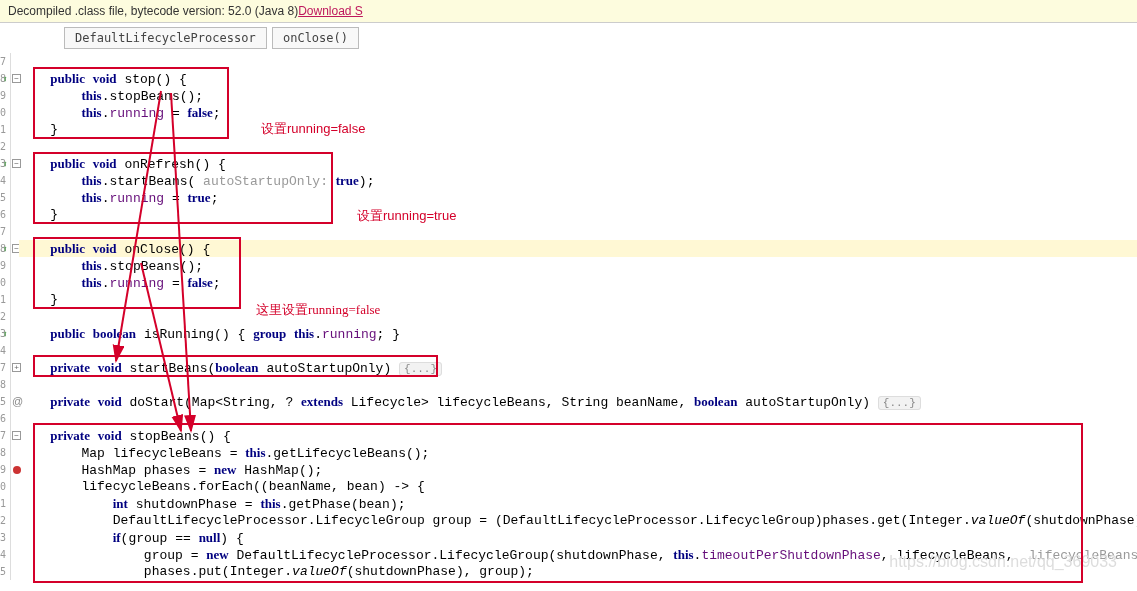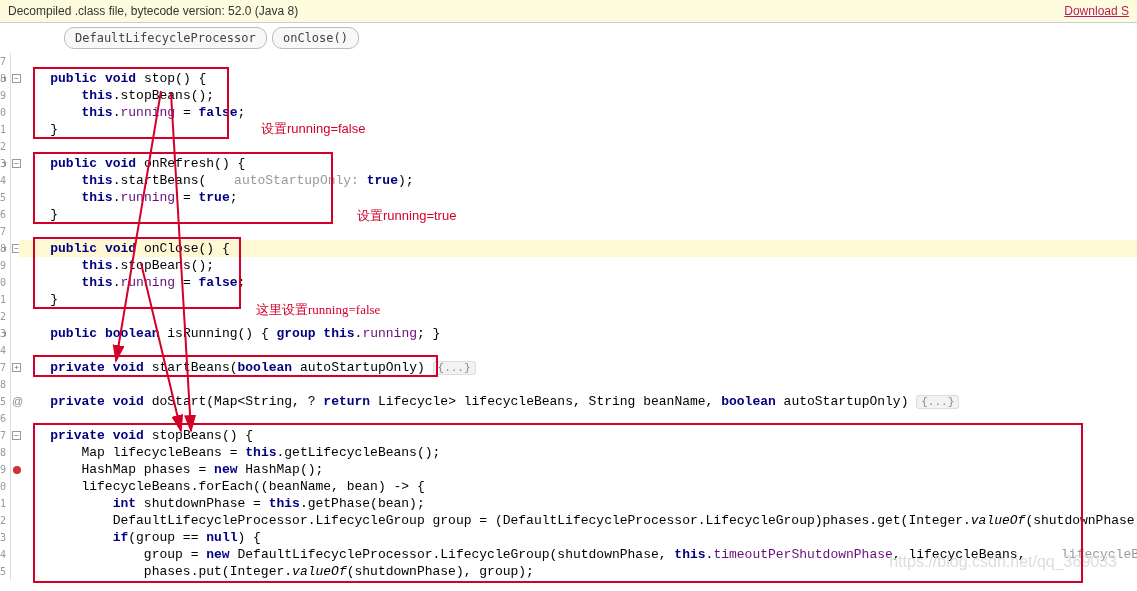--- a/index.html
+++ b/index.html
@@ -1,34 +1,34 @@
 <!DOCTYPE html>
 <html><head>
 <meta charset="utf-8">
 <style>
 * { margin: 0; padding: 0; box-sizing: border-box; }
 body { font-family: "Microsoft YaHei", Arial, sans-serif; font-size: 12px; background: #fff; width: 1137px; height: 591px; overflow: hidden; position: relative; }
-.banner { background: #fdfcde; border-bottom: 1px solid #ccc; padding: 4px 8px; font-size: 12px; color: #333; display: flex; justify-content: space-between; align-items: center; }
+.banner { background: #fdfcde; border-bottom: 1px solid #ccc; padding: 4px 8px; font-size: 12px; color: #333; display: flex; justify-content: flex-start; align-items: center; }
 .banner a { color: #be185d; text-decoration: underline; }
 .breadcrumb { padding: 4px 8px 4px 64px; }
-.breadcrumb-btn { display: inline-block; border: 1px solid #bbb; border-radius: 10px; padding: 3px 10px; font-family: Consolas, monospace; font-size: 12px; background: #f8f8f8; color: #444; margin-right: 2px; }
+.breadcrumb-btn { display: inline-block; border: 1px solid #bbb; border-radius: 0; padding: 3px 10px; font-family: Consolas, monospace; font-size: 12px; background: #f8f8f8; color: #444; margin-right: 2px; }
 .code-area { display: flex; position: relative; }
 .gutter { width: 24px; background: #fff; font-size: 10px; color: #999; text-align: right; padding-top: 0; line-height: 17px; font-family: Consolas, monospace; }
 .gutter-row { height: 17px; padding-right: 4px; position: relative; }
 .arrow-up { color: #5a9e5a; font-size: 9px; position: absolute; right: 2px; top: 1px; }
 .marker-col { width: 16px; background: #fff; }
 .fold-col { width: 14px; background: #fff; border-right: 1px solid #ddd; }
 .fold-col .row { height: 17px; position: relative; }
 .fold-box { width: 9px; height: 9px; border: 1px solid #999; background: #fff; position: absolute; left: 2px; top: 4px; font-size: 8px; line-height: 7px; text-align: center; color: #666; cursor: pointer; }
 .code { flex: 1; font-family: Consolas, "Courier New", monospace; font-size: 13px; line-height: 17px; position: relative; padding-left: 8px; }
 .line { height: 17px; white-space: pre; position: relative; }
 .line.hl { background: #fff8d4; }
-.kw { color: #000080; font-weight: bold; }
+.kw { color: #000080; font-weight: bold; font-family: Liberation Serif, serif; }
 .fld { color: #660e7a; }
-.param-hint { color: #999; font-style: normal; margin-left: 20px; }
+.param-hint { color: #999; font-style: normal; }
 .fold-dots { color: #888; background: #f2f2f2; border: 1px solid #ddd; border-radius: 3px; padding: 0 4px; font-size: 11px; }
 .redbox { position: absolute; border: 2px solid #d4002a; pointer-events: none; z-index: 5; }
 .annotation { position: absolute; color: #d4002a; font-size: 13px; font-family: "Microsoft YaHei", sans-serif; z-index: 6; pointer-events: none; margin-top: 26px; }
 .watermark { position: absolute; right: 20px; bottom: 20px; color: #ddd; font-size: 16px; z-index: 2; }
 svg.arrows { position: absolute; left: 0; top: 0; pointer-events: none; z-index: 7; }
 .marker-red { width: 8px; height: 8px; background: #c33; border-radius: 50%; position: absolute; left: 3px; top: 5px; }
 .at-sign { color: #888; font-size: 11px; position: absolute; left: 2px; top: 2px; }
 </style>
 </head>
 <body>
@@ -143,21 +143,21 @@
     <div class="line"></div>
     <div class="line hl">    <span class="kw">public</span> <span class="kw">void</span> onClose() {</div>
     <div class="line">        <span class="kw">this</span>.stopBeans();</div>
     <div class="line">        <span class="kw">this</span>.<span class="fld">running</span> = <span class="kw">false</span>;</div>
     <div class="line">    }</div>
     <div class="line"></div>
     <div class="line">    <span class="kw">public</span> <span class="kw">boolean</span> isRunning() { <span class="kw">group</span> <span class="kw">this</span>.<span class="fld">running</span>; }</div>
     <div class="line"></div>
     <div class="line">    <span class="kw">private</span> <span class="kw">void</span> startBeans(<span class="kw">boolean</span> autoStartupOnly) <span class="fold-dots">{...}</span></div>
     <div class="line"></div>
-    <div class="line">    <span class="kw">private</span> <span class="kw">void</span> doStart(Map&lt;String, ? <span class="kw">return</span> Lifecycle&gt; lifecycleBeans, String beanName, <span class="kw">boolean</span> autoStartupOnly) <span class="fold-dots">{...}</span></div>
+    <div class="line">    <span class="kw">private</span> <span class="kw">void</span> doStart(Map&lt;String, ? <span class="kw">extends</span> Lifecycle&gt; lifecycleBeans, String beanName, <span class="kw">boolean</span> autoStartupOnly) <span class="fold-dots">{...}</span></div>
     <div class="line"></div>
     <div class="line">    <span class="kw">private</span> <span class="kw">void</span> stopBeans() {</div>
     <div class="line">        Map lifecycleBeans = <span class="kw">this</span>.getLifecycleBeans();</div>
     <div class="line">        HashMap phases = <span class="kw">new</span> HashMap();</div>
     <div class="line">        lifecycleBeans.forEach((beanName, bean) -&gt; {</div>
     <div class="line">            <span class="kw">int</span> shutdownPhase = <span class="kw">this</span>.getPhase(bean);</div>
     <div class="line">            DefaultLifecycleProcessor.LifecycleGroup group = (DefaultLifecycleProcessor.LifecycleGroup)phases.get(Integer.<i>valueOf</i>(shutdownPhase));</div>
     <div class="line">            <span class="kw">if</span>(group == <span class="kw">null</span>) {</div>
     <div class="line">                group = <span class="kw">new</span> DefaultLifecycleProcessor.LifecycleGroup(shutdownPhase, <span class="kw">this</span>.<span class="fld">timeoutPerShutdownPhase</span>, lifecycleBeans, <span class="param-hint"> lifecycleBeans: </span>);</div>
     <div class="line">                phases.put(Integer.<i>valueOf</i>(shutdownPhase), group);</div>

